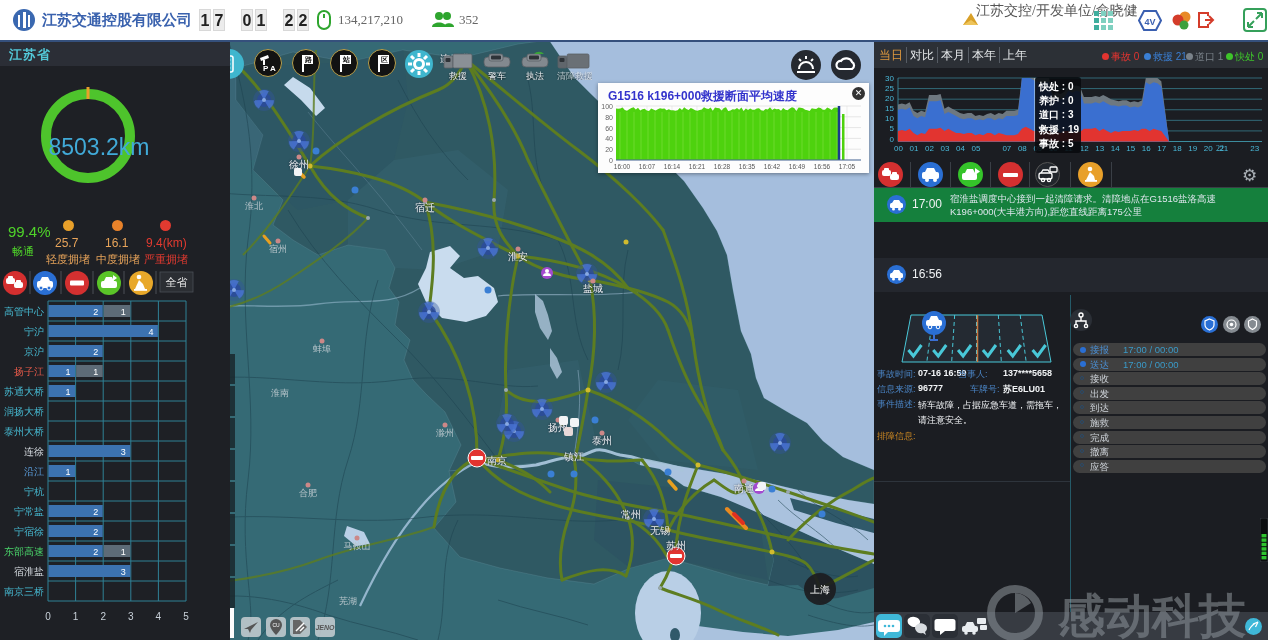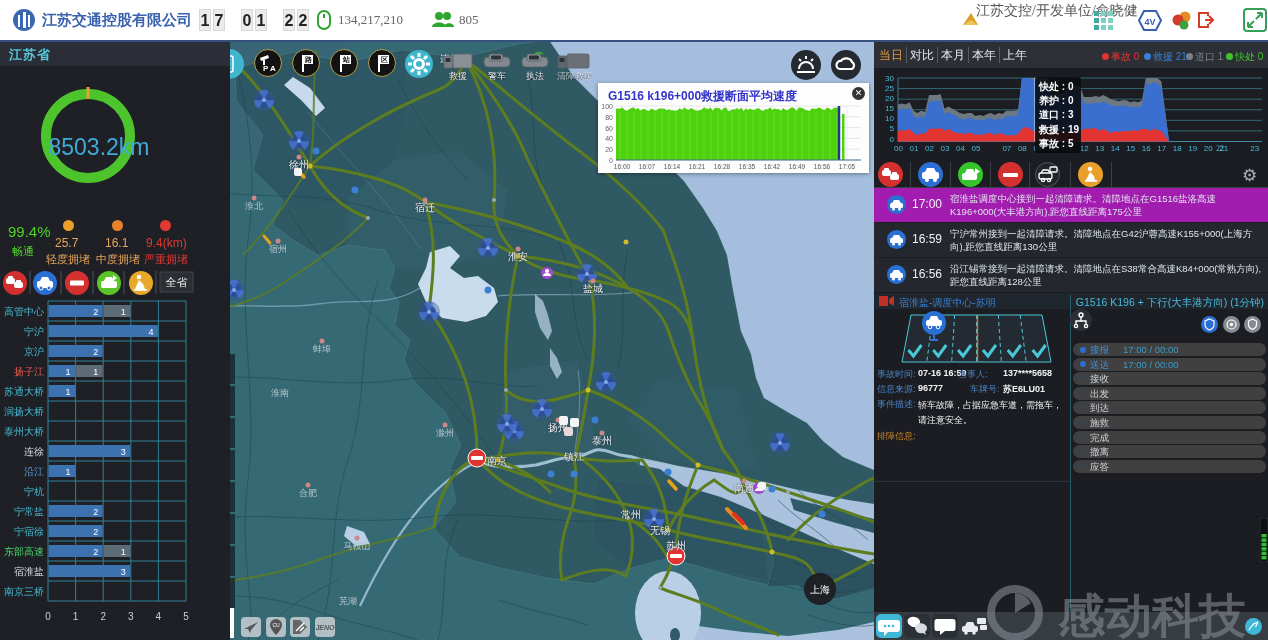--- a/index.html
+++ b/index.html
@@ -610,21 +610,21 @@
         <rect x="1" y="1" width="12" height="18" rx="6" fill="none" stroke="#2ea52e" stroke-width="2"></rect>
         <line x1="7" y1="4" x2="7" y2="8" stroke="#2ea52e" stroke-width="2"></line>
       </svg>
     <div class="hstat" style="left:338px">134,217,210</div>
     <svg class="abs" style="left:432px;top:11px" width="22" height="17" viewBox="0 0 22 17">
         <circle cx="7" cy="5" r="4" fill="#2ea52e"></circle>
         <path d="M0 16 C0 10 14 10 14 16 Z" fill="#2ea52e"></path>
         <circle cx="15" cy="5" r="4" fill="#2ea52e"></circle>
         <path d="M12 16 C12 11 22 11 22 16 Z" fill="#2ea52e"></path>
       </svg>
-    <div class="hstat" style="left:459px">805</div>
+    <div class="hstat" style="left:459px">352</div>
     <svg class="abs" style="left:962px;top:11px" width="17" height="17" viewBox="0 0 17 17">
         <path d="M1 14 L9 2 L12 7 L16 14 Z" fill="#d8a028"></path>
         <path d="M1 14 L9 9 L16 14 Z" fill="#eec45a"></path>
       </svg>
     <div class="hstat" style="left:976px;font-size:14px;top:2px;color:#555">江苏交控/开发单位/俞晓健</div>
     <svg class="abs" style="left:1094px;top:11px" width="19" height="19" viewBox="0 0 19 19">
         <g fill="#3fae9e">
           <rect x="0" y="0" width="5" height="5"></rect>
           <rect x="0" y="7" width="5" height="5"></rect>
           <rect x="0" y="14" width="5" height="5"></rect>
@@ -907,68 +907,46 @@
       </svg>
     <div class="abs" style="left:368px;top:125px;color:#aab0b6;font-size:17px">⚙</div>
     <div class="abs" style="left:36px;top:122px;width:1px;height:25px;background:#3a3f46"></div>
     <div class="abs" style="left:76px;top:122px;width:1px;height:25px;background:#3a3f46"></div>
     <div class="abs" style="left:116px;top:122px;width:1px;height:25px;background:#3a3f46"></div>
     <div class="abs" style="left:155px;top:122px;width:1px;height:25px;background:#3a3f46"></div>
     <div class="abs" style="left:196px;top:122px;width:1px;height:25px;background:#3a3f46"></div>
     <div class="abs" style="left:237px;top:122px;width:1px;height:25px;background:#3a3f46"></div>
     <div class="abs" style="left:0;top:147px;width:394px;height:1px;background:#3a3f46"></div>
 
-    <div class="evrow" style="top:148px;background:#a21caf">
+    <div class="evrow" style="top:148px;background:#15803d">
       <div class="evic"></div>
         <svg class="abs" style="left:13px;top:7px" width="19" height="19" viewBox="0 0 19 19">
           <g fill="#fff">
             <rect x="3" y="8" width="13" height="5" rx="1.5"></rect>
             <path d="M5,8 L7,5 H12 L14,8 Z"></path>
             <circle cx="6.5" cy="14" r="1.5"></circle>
             <circle cx="12.5" cy="14" r="1.5"></circle>
           </g>
         </svg>
       <div class="evtime">17:00</div>
       <div class="evtxt">宿淮盐调度中心接到一起清障请求。清障地点在G1516盐洛高速K196+000(大丰港方向),距您直线距离175公里</div>
     </div>
-    <div class="evrow" style="top:183px">
-      <div class="evic"></div>
-        <svg class="abs" style="left:13px;top:7px" width="19" height="19" viewBox="0 0 19 19">
-          <g fill="#fff">
-            <rect x="3" y="8" width="13" height="5" rx="1.5"></rect>
-            <path d="M5,8 L7,5 H12 L14,8 Z"></path>
-            <circle cx="6.5" cy="14" r="1.5"></circle>
-            <circle cx="12.5" cy="14" r="1.5"></circle>
-          </g>
-        </svg>
-      <div class="evtime">16:59</div>
-      <div class="evtxt">宁沪常州接到一起清障请求。清障地点在G42沪蓉高速K155+000(上海方向),距您直线距离130公里</div>
-    </div>
     <div class="evrow" style="top:218px">
       <div class="evic"></div>
         <svg class="abs" style="left:13px;top:7px" width="19" height="19" viewBox="0 0 19 19">
           <g fill="#fff">
             <rect x="3" y="8" width="13" height="5" rx="1.5"></rect>
             <path d="M5,8 L7,5 H12 L14,8 Z"></path>
             <circle cx="6.5" cy="14" r="1.5"></circle>
             <circle cx="12.5" cy="14" r="1.5"></circle>
           </g>
         </svg>
       <div class="evtime">16:56</div>
-      <div class="evtxt">沿江锡常接到一起清障请求。清障地点在S38常合高速K84+000(常熟方向),距您直线距离128公里</div>
     </div>
 
-    <div class="abs" style="left:0;top:253px;width:394px;height:16px;background:#20262e">
-      <svg class="abs" style="left:5px;top:2px" width="16" height="12" viewBox="0 0 16 12">
-          <rect x="0" y="1" width="9" height="10" fill="#c03028"></rect>
-          <path d="M10,4 L15,1 V11 L10,8 Z" fill="#c03028"></path>
-        </svg>
-      <div class="abs" style="left:25px;top:2.5px;font-size:10px;color:#3a7fd4">宿淮盐-调度中心-苏明</div>
-      <div class="abs" style="right:4px;top:2.5px;font-size:10.5px;color:#49b8d8">G1516 K196 + 下行(大丰港方向) (1分钟)</div>
-    </div>
 
     <svg class="abs" style="left:20px;top:269px" width="160" height="58" viewBox="0 0 160 58" id="lanes">
         <path d="M17,6 L148,6 L157,53 L8,53 Z" fill="#242a32" stroke="#49c8d8" stroke-width="1"></path>
         <line x1="38.83333333333333" y1="6" x2="32.83333333333333" y2="53" stroke="#49c8d8" stroke-width="1" stroke-dasharray="4,3"></line>
         <line x1="60.666666666666664" y1="6" x2="57.666666666666664" y2="53" stroke="#49c8d8" stroke-width="1" stroke-dasharray="4,3"></line>
         <line x1="82.5" y1="6" x2="82.5" y2="53" stroke="#49c8d8" stroke-width="1" stroke-dasharray="4,3"></line>
         <line x1="104.33333333333333" y1="6" x2="107.33333333333333" y2="53" stroke="#49c8d8" stroke-width="1" stroke-dasharray="4,3"></line>
         <line x1="126.16666666666667" y1="6" x2="132.16666666666669" y2="53" stroke="#49c8d8" stroke-width="1" stroke-dasharray="4,3"></line>
         <line x1="83.5" y1="6" x2="83.5" y2="53" stroke="#c87840" stroke-width="1.5"></line>
         <path d="M14.416666666666664,41 L19.416666666666664,47 L27.416666666666664,36" stroke="#49c8d8" stroke-width="3" fill="none"></path>

